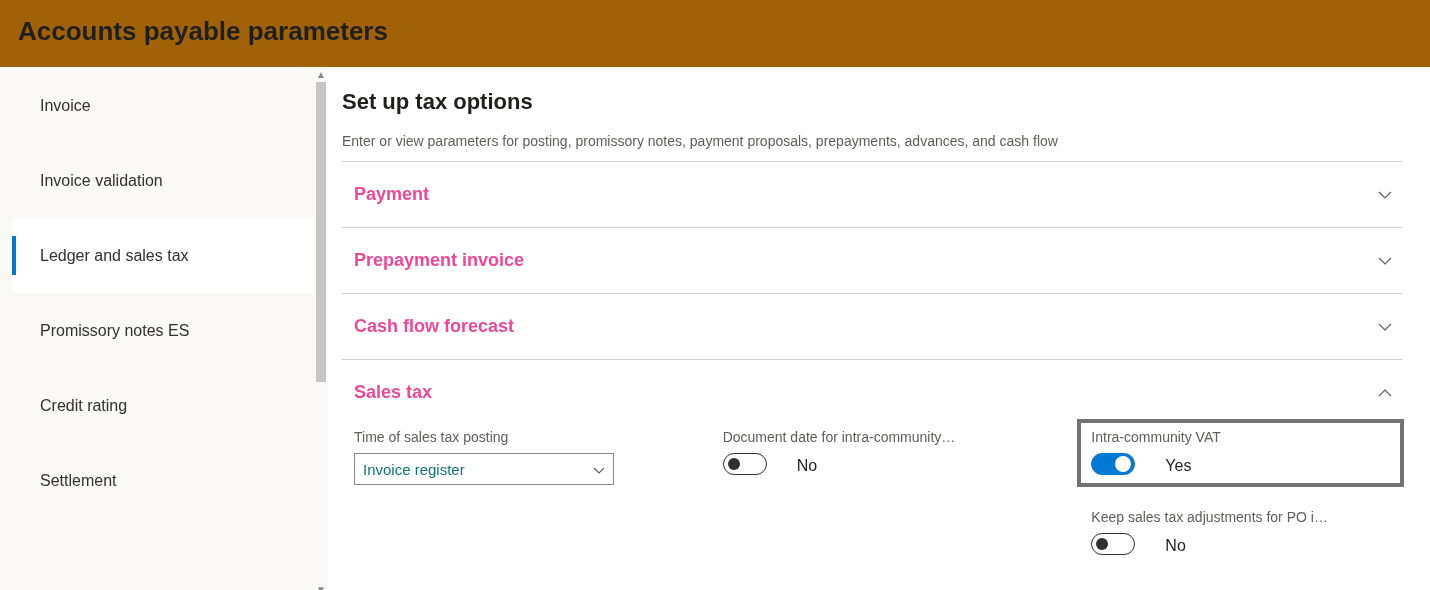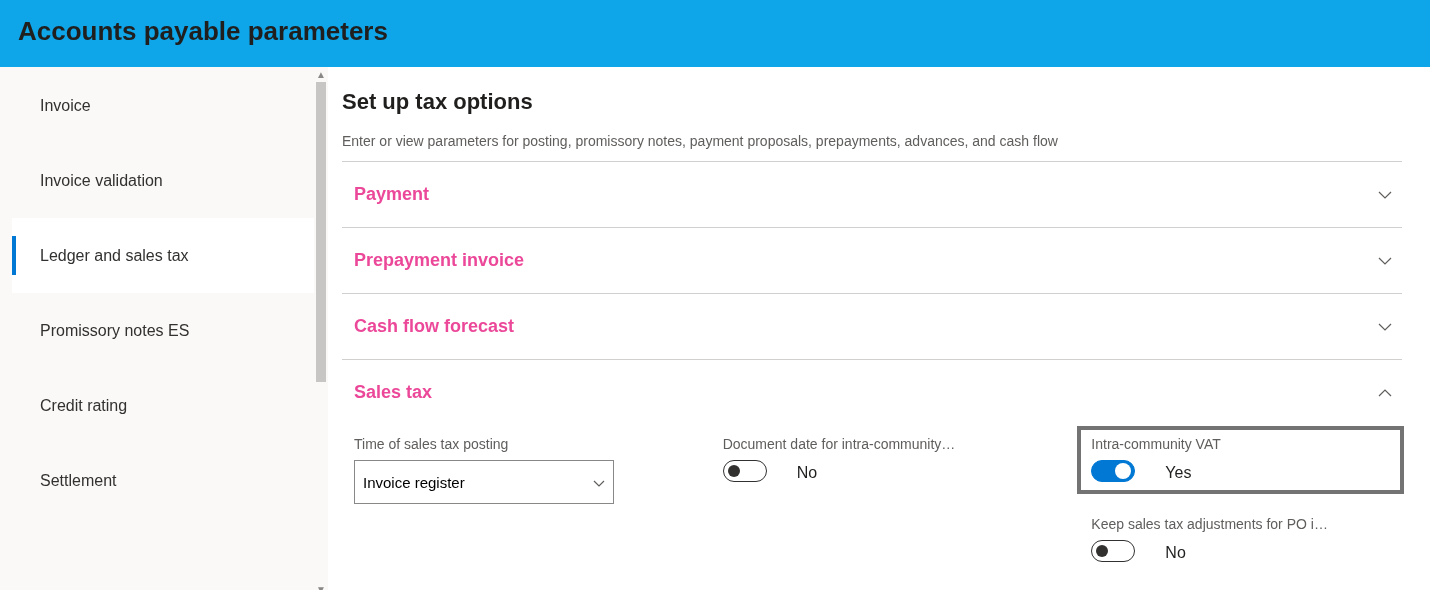--- a/index.html
+++ b/index.html
@@ -9,21 +9,21 @@
     font-family: "Segoe UI", -apple-system, BlinkMacSystemFont, sans-serif;
   }
   body {
     width: 1430px;
     height: 590px;
     background: #ffffff;
     color: #323130;
     overflow: hidden;
   }
   .header-bar {
-    background: #0ea5e9;
+    background: #a16207;
     padding: 16px 18px 20px 18px;
     width: 100%;
   }
   .page-title {
     font-size: 26px;
     font-weight: 600;
     color: #201f1e;
   }
   .body-row {
     display: flex;
@@ -138,42 +138,41 @@
   .accordion-content {
     padding: 4px 12px 18px 12px;
     display: flex;
     gap: 70px;
   }
   .field-col {
     width: 300px;
     display: flex;
     flex-direction: column;
     gap: 24px;
-    margin-top: 7px;
   }
   .field-label {
     font-size: 14px;
     color: #605e5c;
     margin-bottom: 8px;
     white-space: nowrap;
     overflow: hidden;
     text-overflow: ellipsis;
     max-width: 260px;
   }
   .select-box {
     width: 260px;
-    height: 44px;
+    height: 32px;
     border: 1px solid #8a8886;
     background: #ffffff;
     display: flex;
     align-items: center;
     justify-content: space-between;
     padding: 0 8px;
     font-size: 15px;
-    color: #000000;
+    color: #0f766e;
     cursor: pointer;
   }
   .select-box .chev {
     width: 12px;
     height: 12px;
   }
   .toggle-row {
     display: flex;
     align-items: flex-end;
     gap: 30px;

